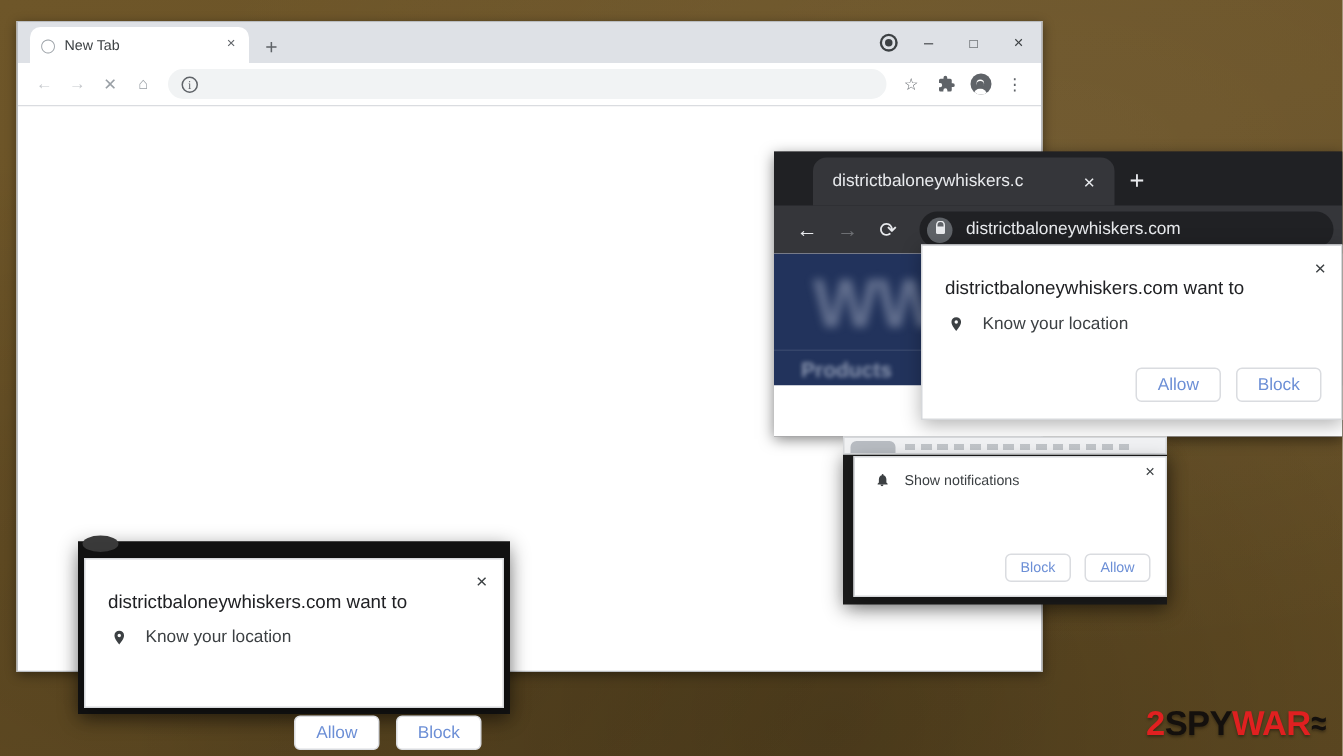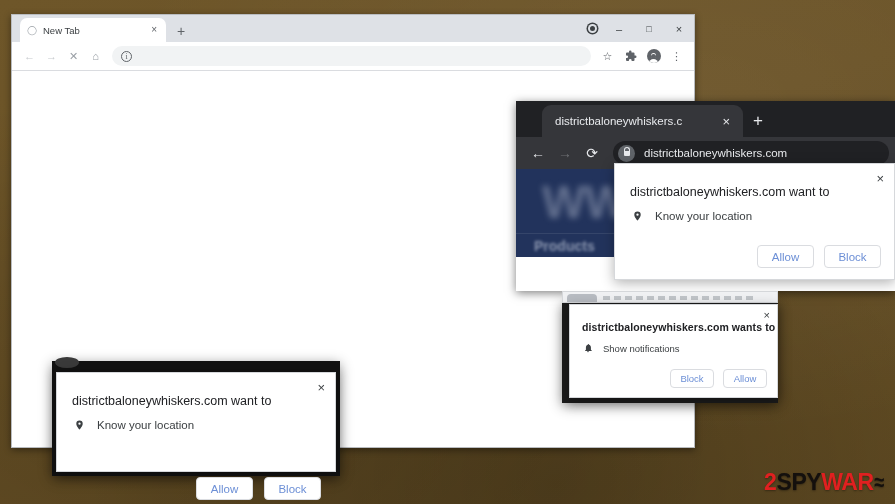--- a/index.html
+++ b/index.html
@@ -513,21 +513,20 @@
   </div>
 </div>
 
 <div class="win-notif">
   <div class="wn-chrome">
     <span class="wn-tabghost"></span>
     <span class="wn-urlghost"></span>
   </div>
   <div class="perm perm-c">
     <span class="perm-close">×</span>
-    <div class="perm-title">districtbaloneywhiskers.com wants to</div>
     <div class="perm-row">
       <span class="perm-ico">
         <svg width="10" height="12" viewBox="0 0 24 24" fill="#3c4043">
             <path d="M12 22a2.3 2.3 0 0 0 2.3-2.3H9.7A2.3 2.3 0 0 0 12 22zm7-6v-5.2c0-3.2-1.7-5.8-4.6-6.5v-.7a1.4 1.4 0 0 0-2.8 0v.7C8.7 5 7 7.6 7 10.8V16l-2 2v1h16v-1l-2-2z"></path>
           </svg>
       </span>
       <span class="perm-label">Show notifications</span>
     </div>
     <div class="perm-btns">
       <div class="perm-btn">Block</div>

